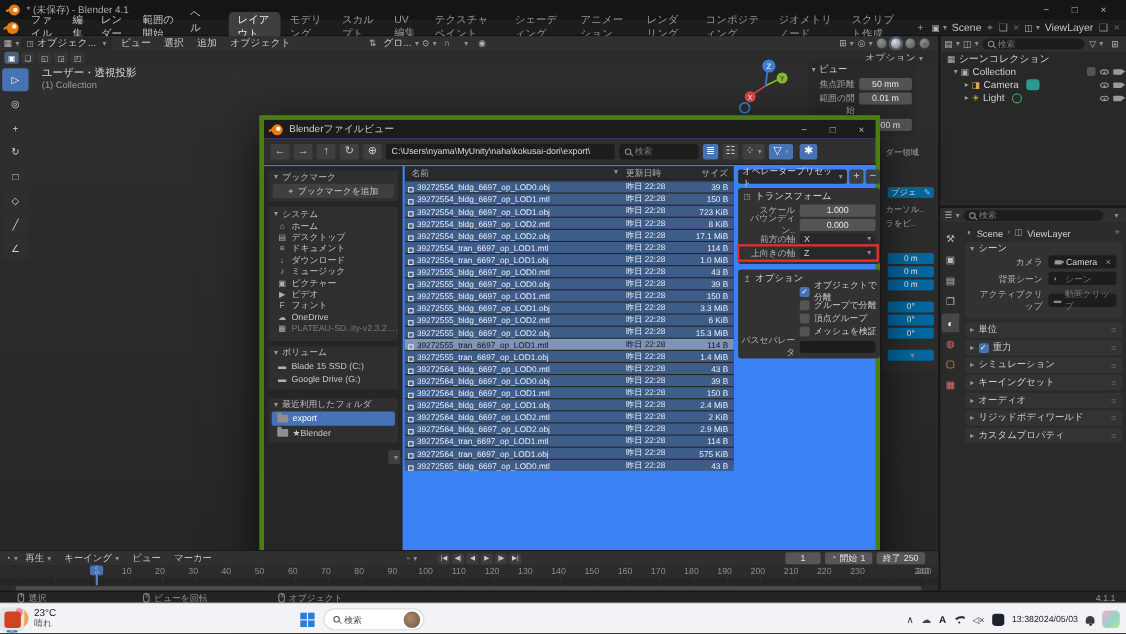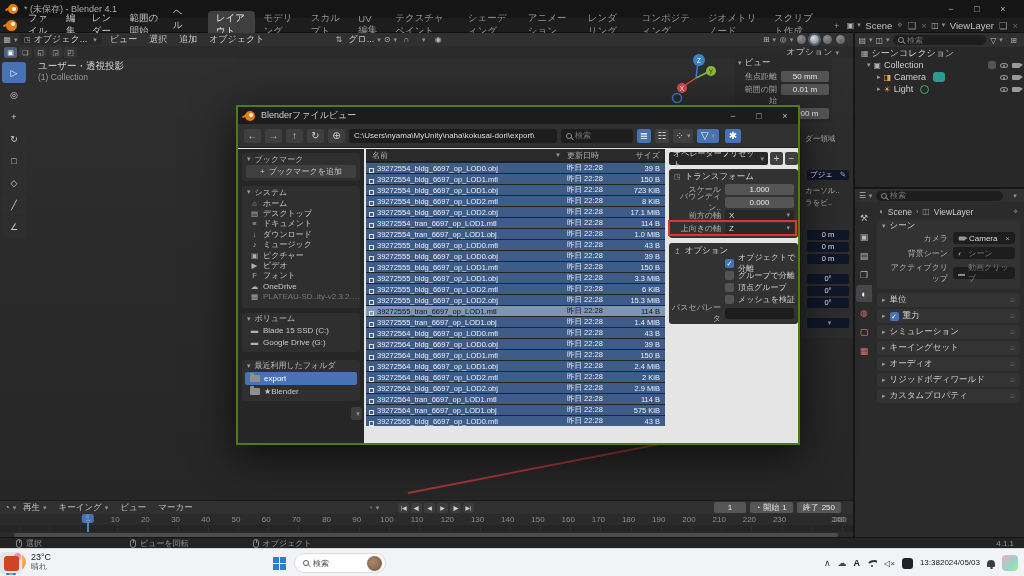--- a/index.html
+++ b/index.html
@@ -101,21 +101,21 @@
 .app-chrome-alt .b{position:absolute;right:1px;top:1px;width:7px;height:7px;border-radius:50%;background:#ef8fb5}
 .app-powerpoint .g{width:15px;height:15px;border-radius:3px;background:#d04423;color:#fff;font-size:9px;font-weight:bold;display:flex;align-items:center;justify-content:center}
 .sun{width:18px;height:18px;border-radius:50%;background:radial-gradient(circle at 35% 35%,#ffd089,#f28a2e);flex:none}
 .koala{width:15px;height:15px;border-radius:50%;background:radial-gradient(circle at 40% 40%,#a98a6d,#70543c);flex:none}
 .wifi{width:10px;height:7px;position:relative;overflow:hidden;flex:none}
 .wifi::before{content:"";position:absolute;left:-1px;top:0;width:12px;height:12px;border:2px solid #333;border-radius:50%;border-color:#333 transparent transparent transparent}
 .wifi::after{content:"";position:absolute;left:4px;top:5px;width:2px;height:2px;background:#333;border-radius:50%}
 .bell{width:8px;height:7px;background:#3c3c3c;border-radius:4px 4px 1px 1px;position:relative;flex:none}
 .bell::after{content:"";position:absolute;left:2.5px;bottom:-2px;width:3px;height:2px;background:#3c3c3c;border-radius:50%}
 
-#dialog{left:236px;top:105px;width:564px;height:340px;background:#e5e5e5;border:2px solid #4d7c0f;box-shadow:0 10px 40px rgba(0,0,0,.7)}
+#dialog{left:236px;top:105px;width:564px;height:432px;background:#3b82f6;border:4px solid #4d7c0f;box-shadow:0 10px 40px rgba(0,0,0,.7)}
 #dlg-title{height:17px;background:#1c1c1c;display:flex;align-items:center;gap:6px;padding-left:7px;font-size:9px;color:#cfcfcf}
 .wctl{width:26px;height:17px;display:flex;align-items:center;justify-content:center;color:#bbb;font-size:9px}
 #dlg-tools{height:24px;background:#303030;border-bottom:1px solid #202020;display:flex;align-items:center;gap:4px;padding:0 6px}
 .navb{width:17px;height:14px}
 #dlg-side{position:absolute;left:0;top:42px;width:126px;bottom:0;background:#262626;padding:4px}
 .side-panel{background:#2f2f2f;border-radius:3px;margin-bottom:5px;padding-bottom:3px}
 .side-item{display:flex;align-items:center;gap:4px;height:10.4px;padding-left:8px;font-size:8px;color:#c8c8c8}
 .side-item .ic{width:9px;text-align:center;color:#b0b0b0;font-size:7.5px;flex:none}
 .side-item.dim{color:#787878}
 .side-item.selected{background:#4772b3;border-radius:2px;color:#fff;margin:0 3px;padding-left:5px}
@@ -134,21 +134,21 @@
 .chk-row{display:flex;align-items:center;gap:4px;height:12px;margin-left:56px;font-size:8px;color:#cfcfcf}
 #dlg-bottom{position:absolute;left:128px;bottom:5px;right:2px;height:16px;display:flex;gap:5px;align-items:center}
 #fname{flex:1;height:15px;background:#1d1d1d;border:none;border-radius:3px;color:#ddd;font-size:8px;padding:0 5px;max-width:281px}
 .dbtn{height:15px;border-radius:3px;font-size:8px;display:flex;align-items:center;justify-content:center;padding:0 8px}
 
 #vpanel{left:735px;top:55px;width:97px;background:rgba(42,42,42,.95);border-radius:4px;padding:2px 3px 4px 3px}
 .vrow{display:flex;align-items:flex-start;margin-top:2px}
 .vrow .lbl{flex:1;text-align:right;font-size:8px;color:#ababab;margin-right:4px}
 .vrow .chip-val{width:48px;height:11px}
 #frag{left:800px;top:128px;width:53px;height:210px;background:#2d2d2d;font-size:7.5px;color:#b5b5b5;border-left:1px solid #242424}
-.frag-chip{background:#0f172a;border-radius:2px;color:#e6e6e6;text-align:center;font-size:7.5px;height:10px;line-height:10px;margin:2px 4px 0 6px}
+.frag-chip{background:#0369a1;border-radius:2px;color:#e6e6e6;text-align:center;font-size:7.5px;height:10px;line-height:10px;margin:2px 4px 0 6px}
 </style>
 </head>
 <body>
 
 <div id="screen">
 
   <div id="win-title" class="abs">
     <span class="blogo" style="width:10px;height:10px"></span>
     <span>* (未保存) - Blender 4.1</span>
     <span style="margin-left:auto;display:flex">

